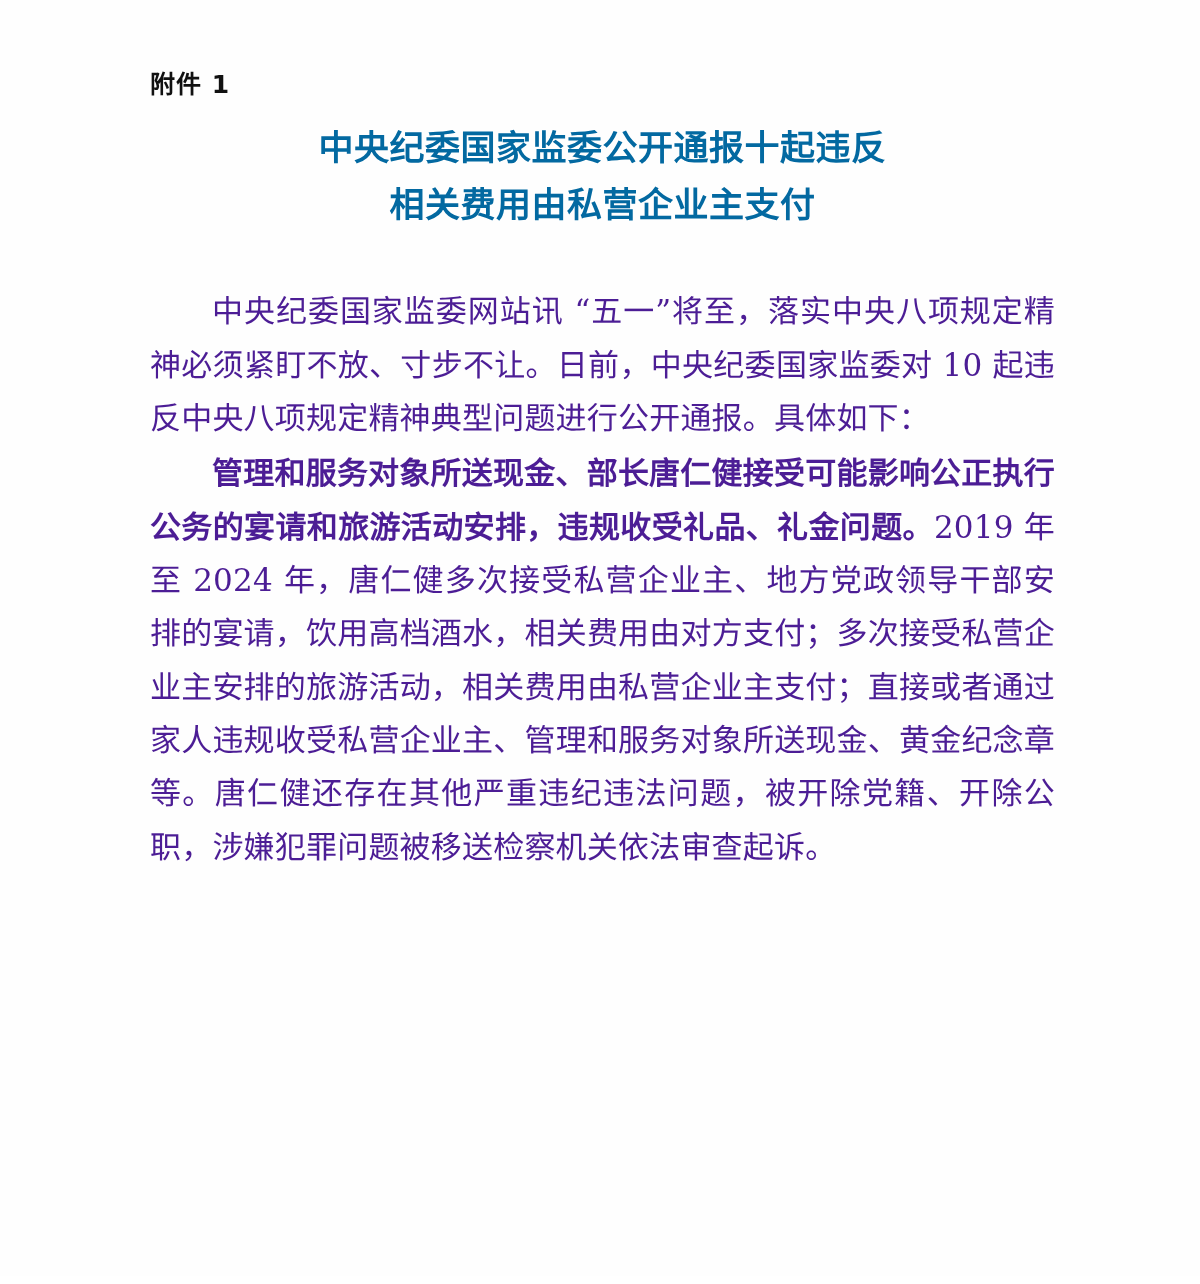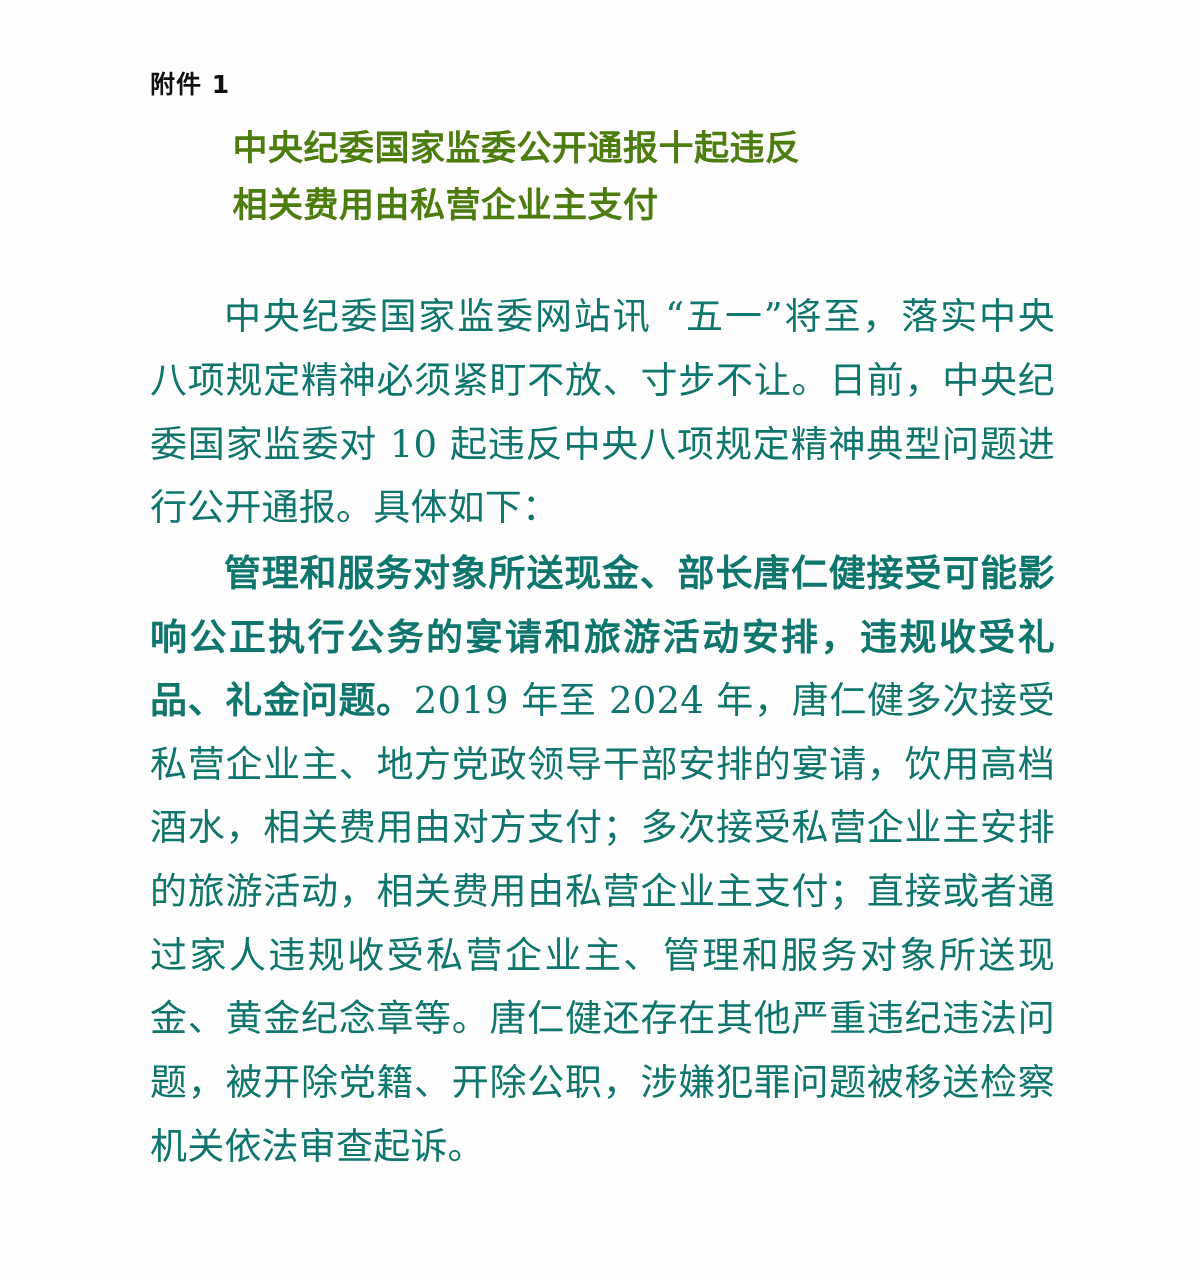--- a/index.html
+++ b/index.html
@@ -33,45 +33,45 @@
     color: #111;
     margin-top: 28px;
   }
   .doc-body {
     position: absolute;
     top: 120px;
     left: 150px;
     width: 905px;
   }
   .doc-title {
-    text-align: left;
+    text-align: center;
     font-size: 35px;
     font-weight: bold;
     line-height: 1.62;
     letter-spacing: 0.5px;
     font-family: "DejaVu Serif", "Liberation Serif", serif;
-    color: #4d7c0f;
+    color: #0369a1;
     margin: 0 auto;
     width: 740px;
   }
   .doc-title .line {
     display: block;
     white-space: nowrap;
   }
   .paragraphs {
     margin-top: 52px;
   }
   p.para {
     margin: 0 0 2px 0;
-    font-size: 37px;
+    font-size: 31px;
     line-height: 1.72;
     text-align: justify;
     text-justify: inter-ideograph;
     text-indent: 2em;
-    color: #0f766e;
+    color: #4c1d95;
     letter-spacing: 0.2px;
   }
   p.para .lead {
     font-weight: bold;
   }
   .clip-fade {
     position: absolute;
     left: 0;
     right: 0;
     bottom: 0;

